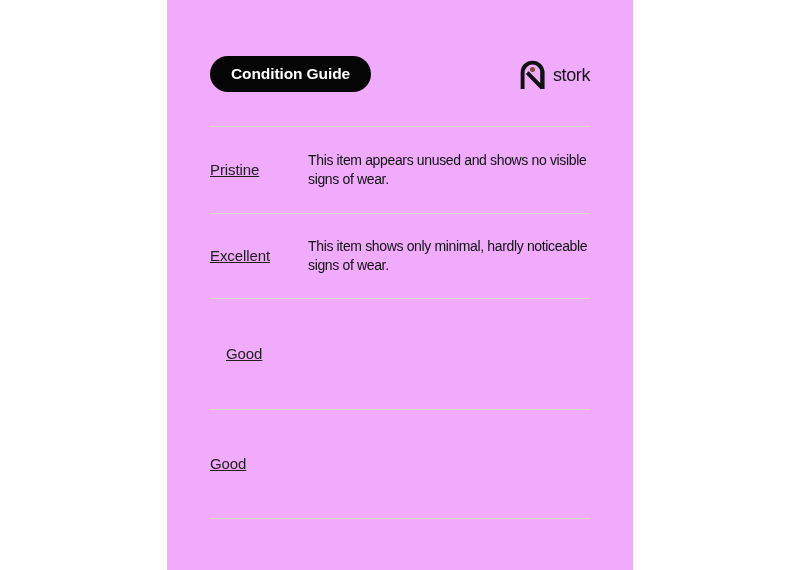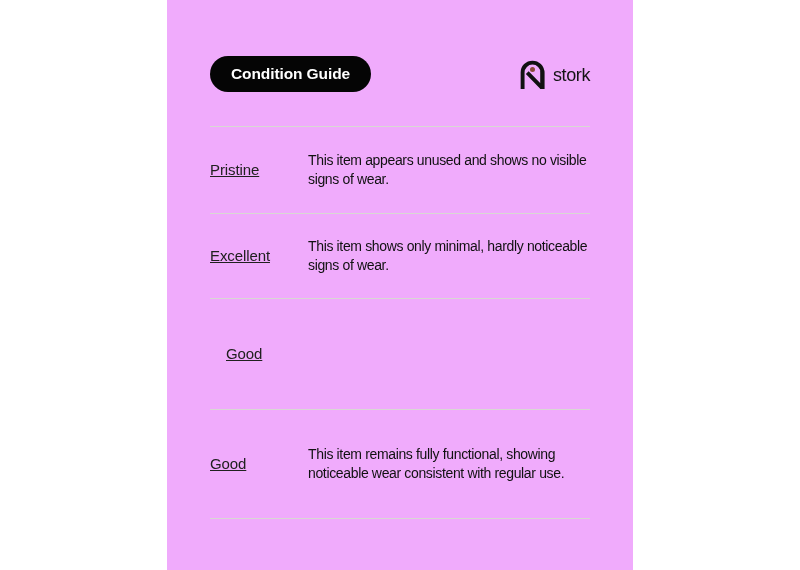--- a/index.html
+++ b/index.html
@@ -175,21 +175,20 @@
       <div class="divider"></div>
 
       <div class="guide-row r2">
         <div class="row-label">Good</div>
       </div>
 
       <div class="divider"></div>
 
       <div class="guide-row r3">
         <div class="row-label">Good</div>
-        <div class="row-desc">This item remains fully functional, showing noticeable wear consistent with regular use.</div>
       </div>
 
       <div class="divider"></div>
 
     </div>
 
   </div>
 
 </div>
 

